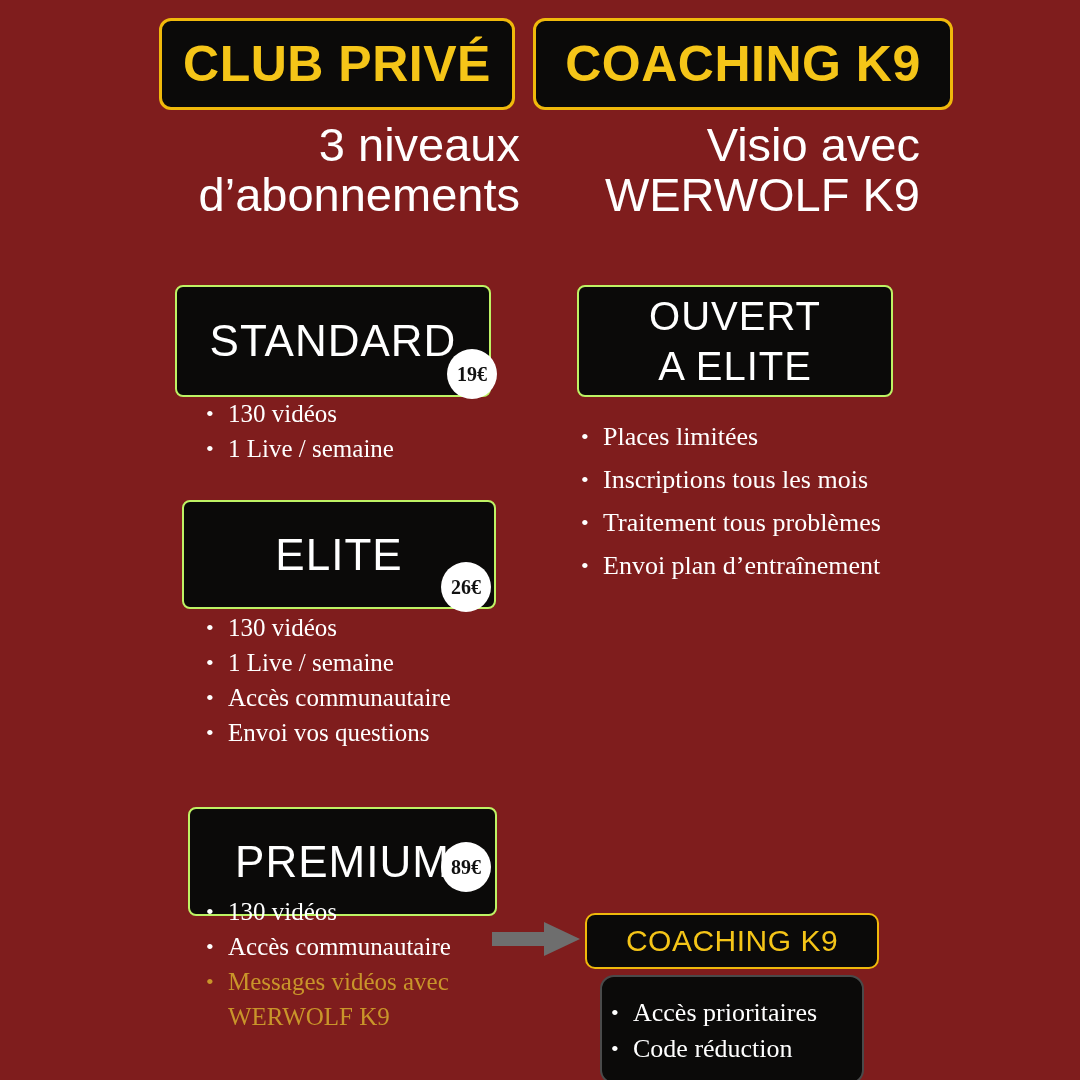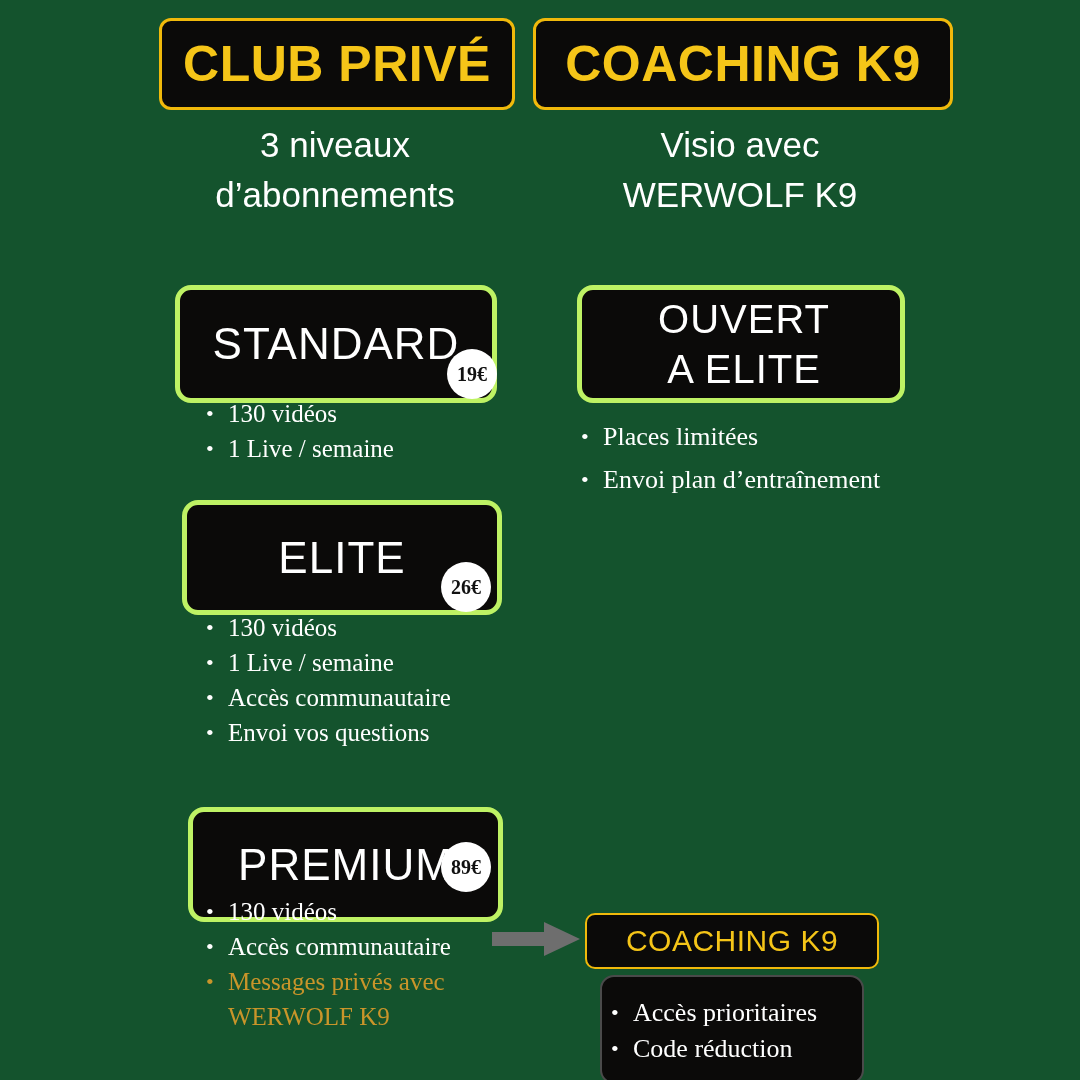--- a/index.html
+++ b/index.html
@@ -12,21 +12,21 @@
     height: 1080px;
     position: relative;
     overflow: hidden;
     font-family: "Liberation Sans", sans-serif;
     color: #ffffff;
   }
 
   .stage {
     position: absolute;
     inset: 0;
-    background: #14532d;
+    background: #7f1d1d;
   }
 
   
   .badge {
     position: absolute;
     border: 3px solid #F0B90B;
     border-radius: 12px;
     display: flex;
     align-items: center;
     justify-content: center;
@@ -45,59 +45,59 @@
   #badge-coaching {
     left: 533px;
     top: 18px;
     width: 414px;
     height: 86px;
     font-size: 50px;
   }
 
   .subtitle {
     position: absolute;
-    text-align: center;
-    font-size: 35px;
+    text-align: right;
+    font-size: 47px;
     line-height: 50px;
     color: #ffffff;
     font-weight: 400;
   }
   #subtitle-left {
     left: 150px;
     top: 120px;
     width: 370px;
   }
   #subtitle-right {
     left: 560px;
     top: 120px;
     width: 360px;
   }
 
   
   .plan-card {
     position: absolute;
-    border: 5px solid #bef264;
-    border-radius: 16px;
+    border: 2px solid #bef264;
+    border-radius: 8px;
     background: #0b0a09;
     display: flex;
     align-items: center;
     justify-content: center;
   }
   .plan-title {
     color: #ffffff;
     font-size: 44px;
     font-weight: 400;
     letter-spacing: 1px;
     text-align: center;
   }
 
   #card-standard { left: 175px; top: 285px; width: 312px; height: 108px; }
   #card-elite    { left: 182px; top: 500px; width: 310px; height: 105px; }
   #card-premium  { left: 188px; top: 785px; width: 305px; height: 105px; margin-top: 22px; }
-  #card-ouvert   { left: 577px; top: 285px; width: 312px; height: 108px; padding-left: 6px; }
+  #card-ouvert   { left: 577px; top: 285px; width: 312px; height: 108px; }
 
   #title-ouvert {
     font-size: 40px;
     line-height: 50px;
   }
 
   
   .price-bubble {
     position: absolute;
     width: 50px;
@@ -242,32 +242,34 @@
     <li>Envoi vos questions</li>
   </ul>
 
   <div class="plan-card" id="card-premium">
     <span class="plan-title">PREMIUM</span>
   </div>
   <div class="price-bubble" id="price-premium">89€</div>
   <ul class="feature-list" id="features-premium">
     <li>130 vidéos</li>
     <li>Accès communautaire</li>
-    <li class="accent">Messages privés avec</li>
+    <li class="accent">Messages vidéos avec</li>
     <li class="accent cont">WERWOLF K9</li>
   </ul>
 
   <div class="plan-card" id="card-ouvert">
     <span class="plan-title" id="title-ouvert">
       <span>OUVERT</span><br>
       <span>A ELITE</span>
     </span>
   </div>
   <ul class="feature-list" id="features-ouvert">
     <li>Places limitées</li>
+    <li>Inscriptions  tous les mois</li>
+    <li>Traitement tous problèmes</li>
     <li>Envoi plan d’entraînement</li>
   </ul>
 
   <svg id="arrow-premium-to-coaching" viewBox="0 0 90 42">
     <path d="M0 14 H52 V4 L88 21 L52 38 V28 H0 Z" fill="#6e6e6e"></path>
   </svg>
 
   <div id="coaching-panel"></div>
   <div id="coaching-badge">
     <span>COACHING K9</span>

